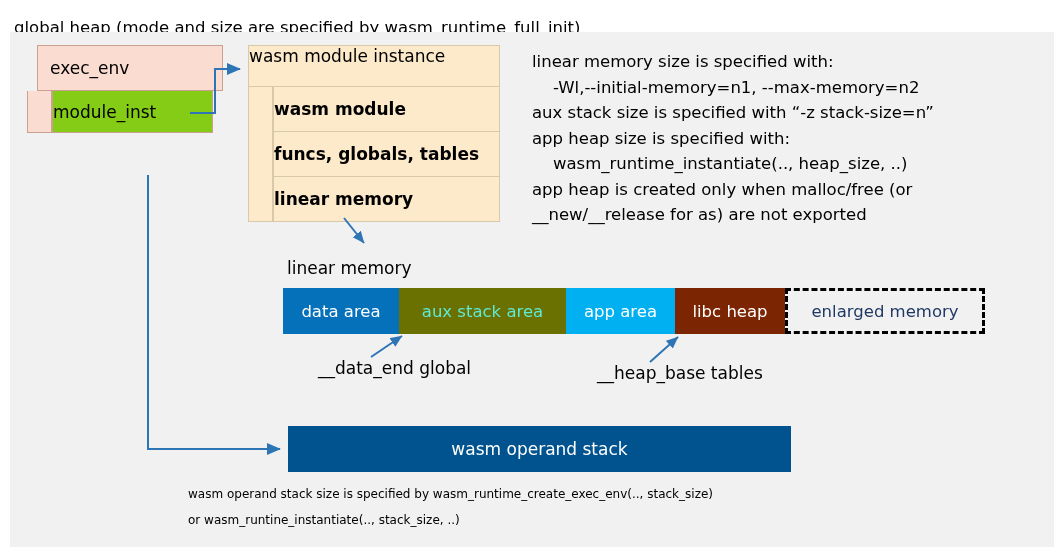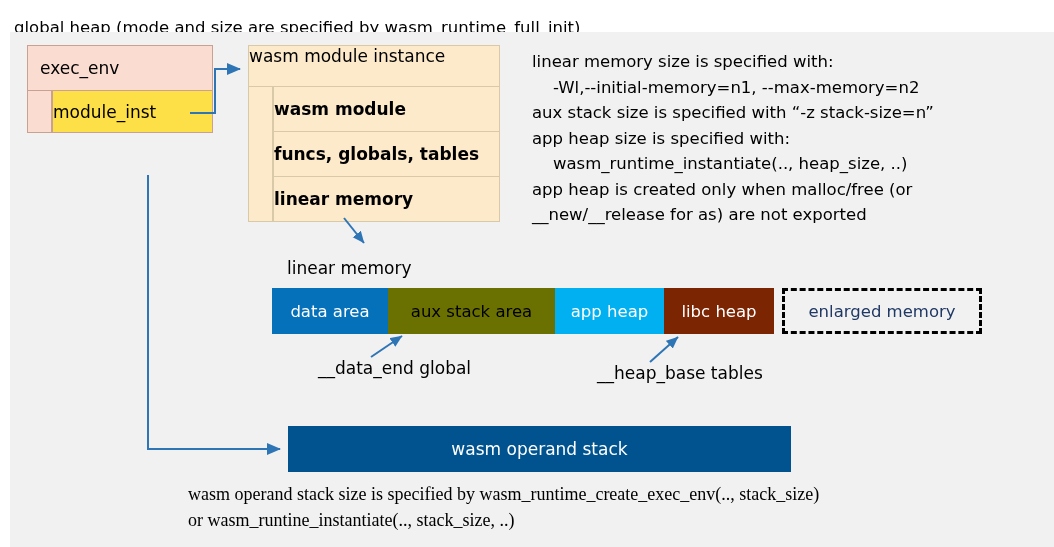--- a/index.html
+++ b/index.html
@@ -27,38 +27,39 @@
   }
 
   
   .boxwrap{position:absolute;}
   .row{
     box-sizing:border-box;
     border:1px solid #c9b9a8;
     display:flex;align-items:center;
     font-size:17px;
     color:#000;
+    margin-left:10px;
   }
   .row .txt{padding-left:12px;white-space:nowrap;}
 
   
   #exec-env{left:27px;top:45px;width:186px;}
   #exec-env .hdr{
     height:46px;width:186px;background:#fadcd1;border:1px solid #c9a091;
   }
   #exec-env .body{
     display:flex;width:186px;
   }
   #exec-env .gutter{
     width:25px;background:#fadcd1;border:1px solid #c9a091;border-top:none;
     box-sizing:border-box;
   }
   #exec-env .subcol{display:flex;flex-direction:column;width:161px;}
   #exec-env .sub{
-    height:42px;background:#fde047;border:1px solid #c9a091;border-top:none;border-left:1px solid #c9a091;
+    height:42px;background:#84cc16;border:1px solid #c9a091;border-top:none;border-left:1px solid #c9a091;
     box-sizing:border-box;display:flex;align-items:center;font-size:17px;
   }
 
   
   #wmi{left:248px;top:45px;width:252px;}
   #wmi .hdr{
     height:42px;width:252px;background:#fdeacb;border:1px solid #d9c9a8;
     box-sizing:border-box;display:flex;align-items:flex-start;font-size:17px;
   }
   #wmi .body{display:flex;width:252px;font-weight:bold;}
@@ -77,52 +78,51 @@
     position:absolute;left:532px;top:49px;width:515px;
     font-size:16.5px;line-height:25.5px;white-space:pre;
     color:#000;
   }
 
   
   #lm-label{
     position:absolute;left:287px;top:258px;font-size:17px;color:#000;
   }
   #membar{
-    position:absolute;left:272px;top:288px;height:46px;
+    position:absolute;left:283px;top:288px;height:46px;
     display:flex;
   }
   .seg{
     box-sizing:border-box;
     display:flex;align-items:center;justify-content:center;
     color:#ffffff;font-size:16.5px;white-space:nowrap;
   }
   .seg.dashed{
     background:#f1f1f1;color:#1f3864;
     border:3px dashed #000000;
-    margin-left:8px;
   }
 
   
   .ann{
     position:absolute;font-size:17px;color:#000;white-space:nowrap;
   }
   #ann-dataend{left:318px;top:358px;}
   #ann-heapbase{left:597px;top:363px;}
   #ann-exported{left:299px;top:386px;}
 
   
   #opstack{
     position:absolute;left:288px;top:426px;width:503px;height:46px;
     background:#00538f;
     display:flex;align-items:center;justify-content:center;
     color:#ffffff;font-size:17px;
   }
   #bottom-note{
     position:absolute;left:188px;top:481px;width:860px;
-    font-size:18px;line-height:26px;white-space:pre;color:#000;font-family:Liberation Serif, serif;
+    font-size:12px;line-height:26px;white-space:pre;color:#000;
   }
 
   svg#wires{position:absolute;left:0;top:0;width:1054px;height:547px;pointer-events:none;}
 </style>
 </head>
 <body>
 
 <div id="root">
 
   <div class="title">global heap (mode and size are specified by wasm_runtime_full_init)</div>
@@ -170,25 +170,25 @@
     wasm_runtime_instantiate(.., heap_size, ..)
 app heap is created only when malloc/free (or
 __new/__release for as) are not exported</div>
 
   <div id="lm-label">linear memory</div>
 
   <div id="membar">
       <div class="seg" style="width: 116px; height: 46px; background: rgb(6, 113, 187); color: rgb(255, 255, 255);">
         <span>data area</span>
       </div>
-      <div class="seg" style="width: 167px; height: 46px; background: rgb(107, 113, 0); color: #000000;">
+      <div class="seg" style="width: 167px; height: 46px; background: rgb(107, 113, 0); color: #5eead4;">
         <span>aux stack area</span>
       </div>
       <div class="seg" style="width: 109px; height: 46px; background: rgb(0, 176, 240); color: rgb(255, 255, 255);">
-        <span>app heap</span>
+        <span>app area</span>
       </div>
       <div class="seg" style="width: 110px; height: 46px; background: rgb(124, 37, 3); color: rgb(255, 255, 255);">
         <span>libc heap</span>
       </div>
       <div class="seg dashed" style="width: 200px; height: 46px; color: rgb(31, 56, 100);">
         <span>enlarged memory</span>
       </div>
     </div>
 
   <div class="ann" id="ann-dataend">__data_end global</div>

